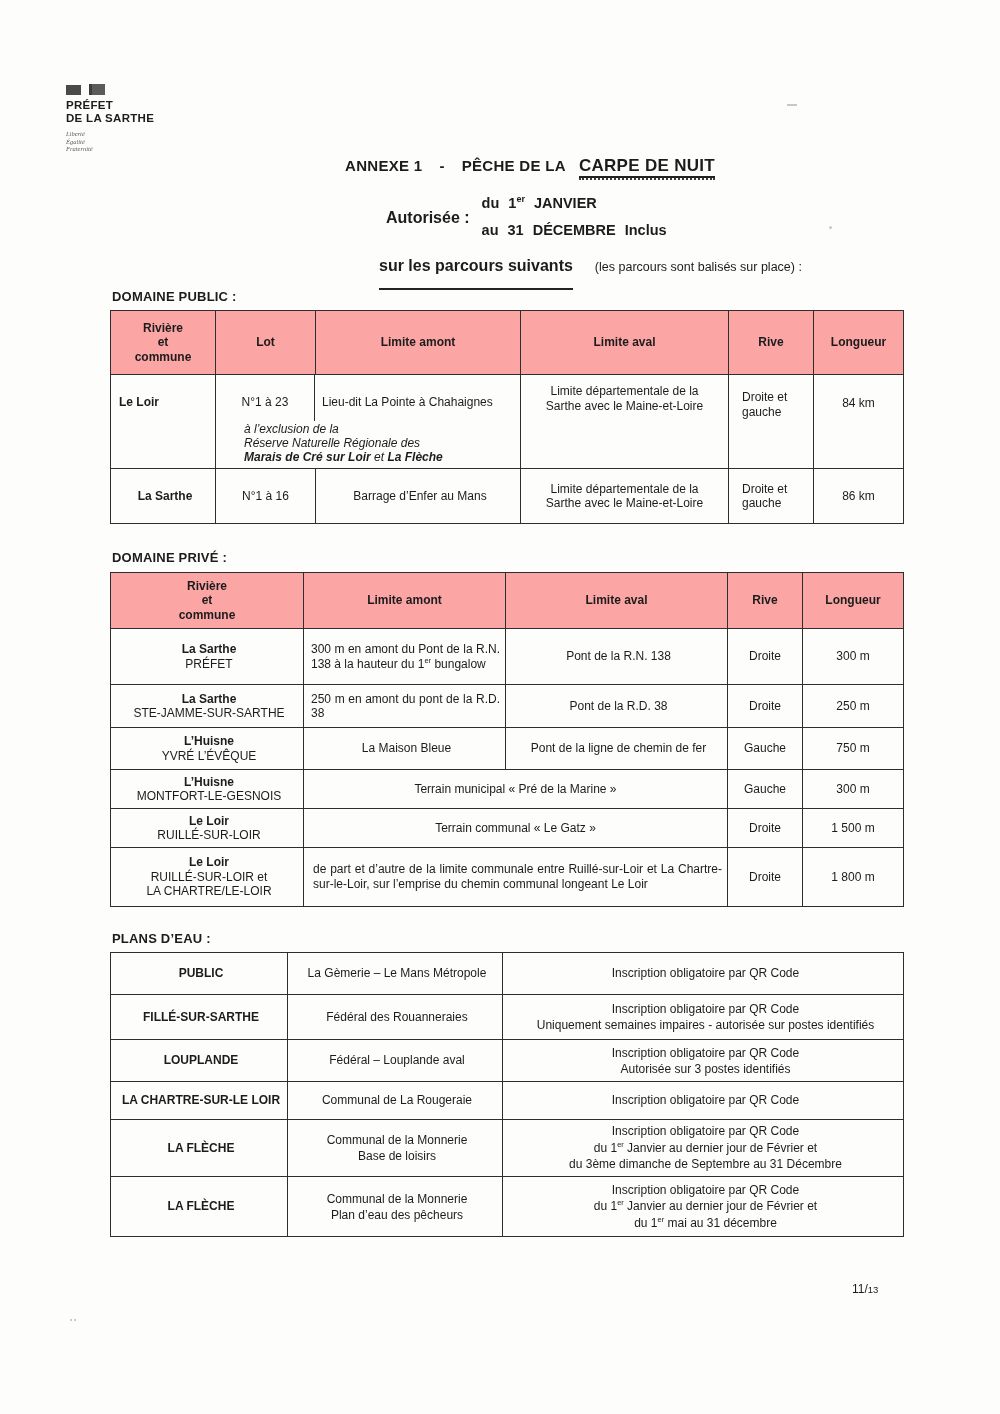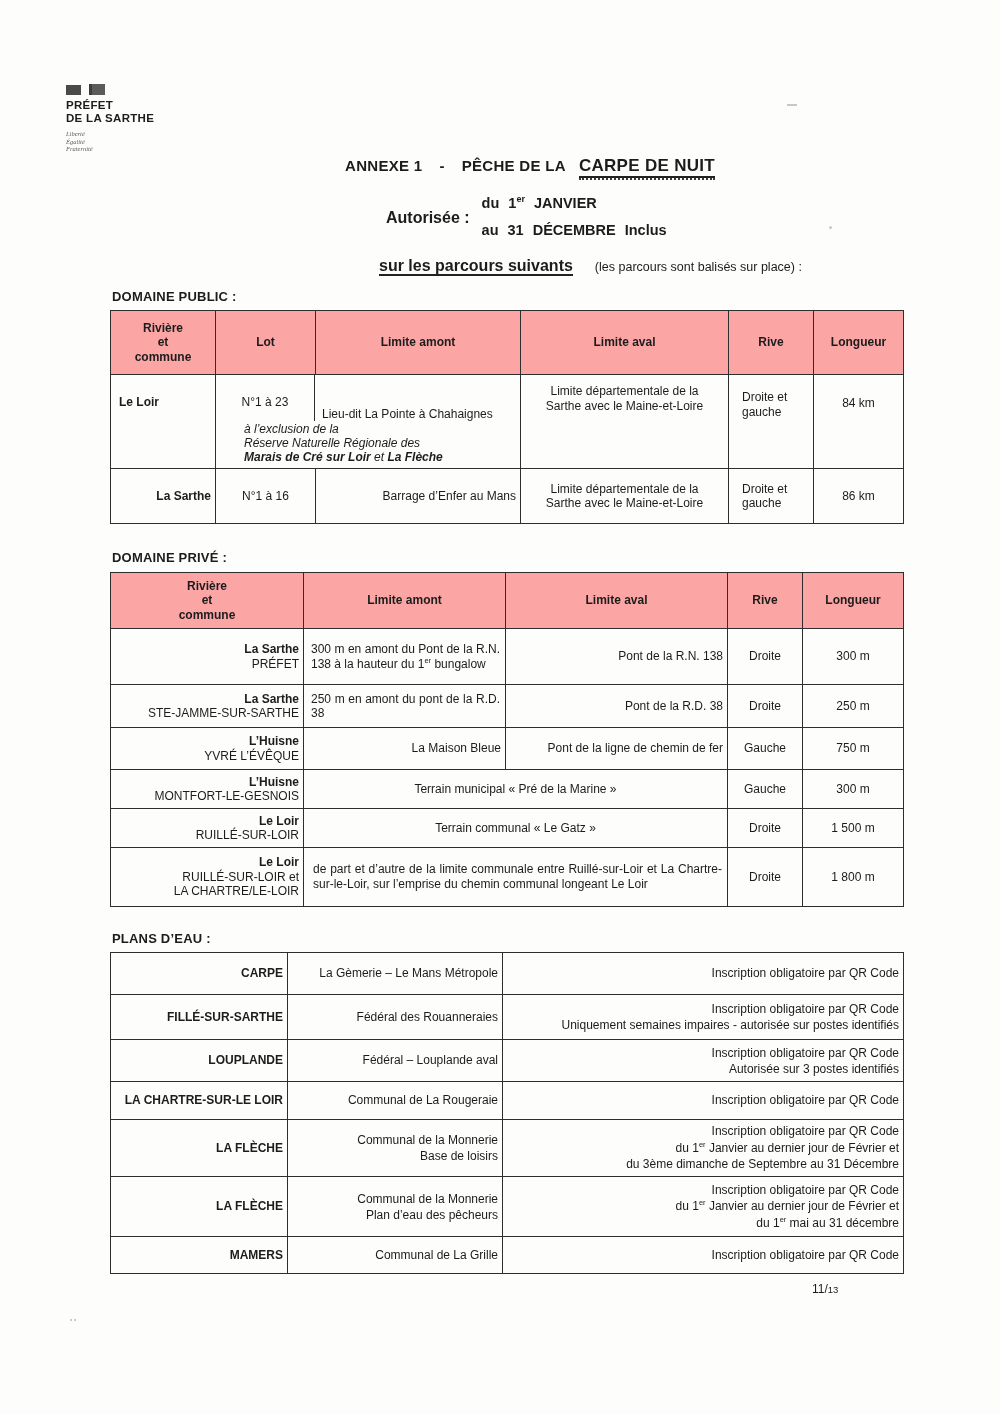--- a/index.html
+++ b/index.html
@@ -20,47 +20,47 @@
   .title-line{position:absolute; left:345px; top:156px; font-weight:bold; font-size:15px; letter-spacing:.3px; white-space:nowrap;text-align:right;}
   .title-line .dash{margin:0 17px;}
   .title-subject{font-size:17px; margin-left:13px; border-bottom:2px dotted #3a3a3a; padding-bottom:3px;}
   .title-subject .inner{border-bottom:2.5px solid #222; padding-bottom:1px;}
   .auth{position:absolute; left:386px; top:195px; display:flex;}
   .auth-label{font-weight:bold; font-size:16px; padding-top:14px;}
   .auth-lines{margin-left:12px;}
   .auth-lines div{font-weight:bold; font-size:14.5px; word-spacing:5px;}
   .auth-lines .l1{margin-bottom:11px;}
   .subtitle{position:absolute; left:379px; top:257px; white-space:nowrap;}
-  .subtitle .big{font-weight:bold; font-size:16px; border-bottom:2.5px solid #222; padding-bottom:0;}
+  .subtitle .big{font-weight:bold; font-size:16px; border-bottom:2.5px solid #222; padding-bottom:14px;}
   .subtitle .small{font-size:12.5px; margin-left:22px;}
   
   .sec-heading{position:absolute; left:112px; font-weight:bold; font-size:13px; letter-spacing:.2px;}
   
   table{border-collapse:collapse; table-layout:fixed; position:absolute; left:110px; width:793px; font-size:12px;}
   td,th{border:1.5px solid #2e2e2e; padding:0; vertical-align:middle; line-height:14.5px; overflow:hidden;}
   th{background:#fca5a5; font-weight:bold; text-align:center; font-size:12px;}
   .cen{text-align:center;}
-  .padl{padding-left:8px; padding-right:4px; text-align:right;}
+  .padl{padding-left:8px; padding-right:4px; text-align:center;}
   .bold{font-weight:bold;}
   .justify{text-align:justify; padding-left:7px; padding-right:5px;}
   sup{font-size:62%; vertical-align:super; line-height:0;}
   .riv-name{display:block; font-weight:bold;}
   
   .t1r1-riv{vertical-align:top; padding:20px 4px 0 8px; font-weight:bold;}
   .t1-split{padding:0; vertical-align:top;}
-  .lt-row{display:flex;align-items:flex-end;}
+  .lt-row{display:flex;}
   .lt-lot{width:99px; flex:none; border-right:1.5px solid #2e2e2e; text-align:center; padding-top:20px; height:46px; box-sizing:border-box;}
   .lt-amont{flex:1; padding:20px 2px 0 7px;}
   .lt-note{font-style:italic; padding:1px 6px 4px 28px; line-height:14px;}
   .t1r1-aval{vertical-align:top; padding-top:9px; text-align:center;}
   .t1r1-rive{vertical-align:top; padding:15px 0 0 13px;}
   .t1r1-lon{vertical-align:top; padding-top:21px; text-align:center;}
   .t1-rive{padding-left:13px;}
   
-  .footer{position:absolute; left:812px; top:1282px; font-size:12px; white-space:nowrap;}
+  .footer{position:absolute; left:852px; top:1282px; font-size:12px; white-space:nowrap;}
   .footer .total{font-size:9.5px;}
   
   .art{position:absolute; background:#9a9a9a; opacity:.55;}
   .art-dash{left:787px; top:104px; width:10px; height:2px;}
   .art-dot{left:829px; top:226px; width:3px; height:3px; border-radius:50%;}
   .art-dots{left:70px; top:1319px; width:2px; height:2px; box-shadow:4px 0 0 #9a9a9a; opacity:.5;}
 </style>
 </head>
 <body>
 
@@ -209,21 +209,21 @@
   <div class="sec-heading" style="top:931px;">PLANS D’EAU :</div>
 
   <table style="top:952px;">
     <colgroup>
         <col style="width:177px">
         <col style="width:215px">
         <col style="width:401px">
       </colgroup>
     <tbody>
         <tr style="height:42px;">
-      <td class="padl bold">CARPE</td>
+      <td class="padl bold">PUBLIC</td>
       <td class="padl">La Gèmerie – Le Mans Métropole</td>
       <td class="padl" style="padding-left:9px;">Inscription obligatoire par QR Code</td>
     </tr>
     <tr style="height:45px;">
       <td class="padl bold">FILLÉ-SUR-SARTHE</td>
       <td class="padl">Fédéral des Rouanneraies</td>
       <td class="padl" style="padding-left:9px; line-height:16px;">Inscription obligatoire par QR Code<br>Uniquement semaines impaires - autorisée sur postes identifiés</td>
     </tr>
     <tr style="height:42px;">
       <td class="padl bold">LOUPLANDE</td>
@@ -238,25 +238,20 @@
     <tr style="height:57px;">
       <td class="padl bold">LA FLÈCHE</td>
       <td class="padl" style="line-height:16px;">Communal de la Monnerie<br>Base de loisirs</td>
       <td class="padl" style="padding-left:9px; line-height:16.5px;">Inscription obligatoire par QR Code<br>du 1<sup>er</sup> Janvier au dernier jour de Février et<br>du 3ème dimanche de Septembre au 31 Décembre</td>
     </tr>
     <tr style="height:60px;">
       <td class="padl bold">LA FLÈCHE</td>
       <td class="padl" style="line-height:16px;">Communal de la Monnerie<br>Plan d’eau des pêcheurs</td>
       <td class="padl" style="padding-left:9px; line-height:16.5px;">Inscription obligatoire par QR Code<br>du 1<sup>er</sup> Janvier au dernier jour de Février et<br>du 1<sup>er</sup> mai au 31 décembre</td>
     </tr>
-    <tr style="height:37px;">
-      <td class="padl bold">MAMERS</td>
-      <td class="padl">Communal de La Grille</td>
-      <td class="padl" style="padding-left:9px;">Inscription obligatoire par QR Code</td>
-    </tr>
   </tbody>
     </table>
 
   <div class="footer">
     <span>11</span><span>/</span><span class="total">13</span>
   </div>
 
 </div>
 
 </body></html>

